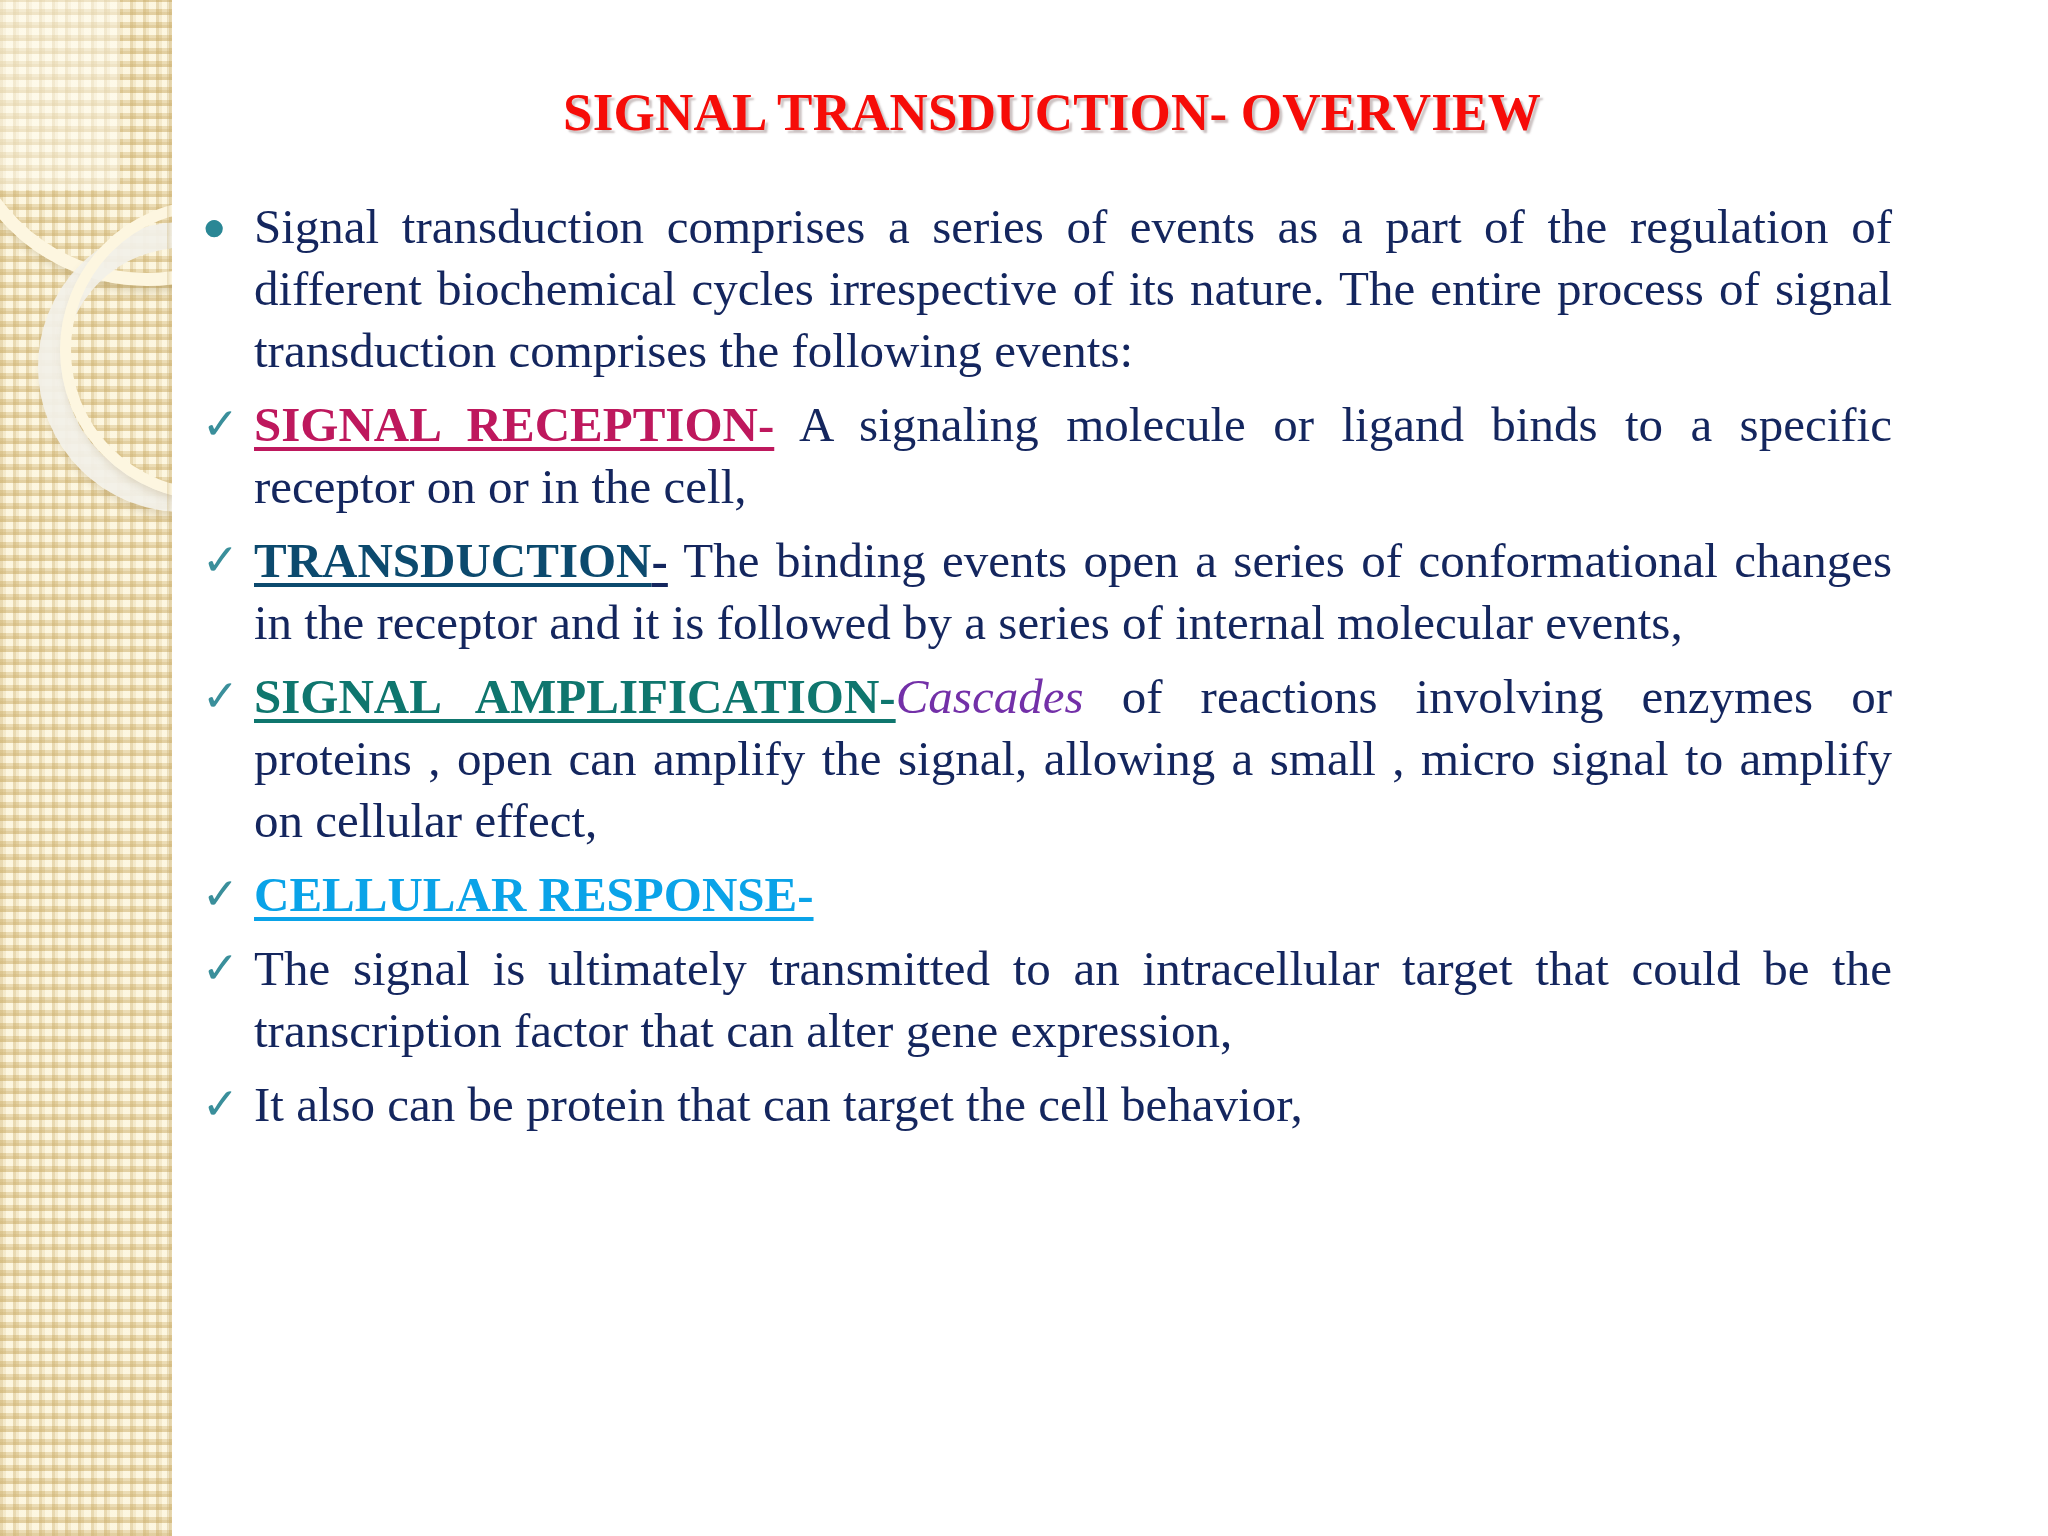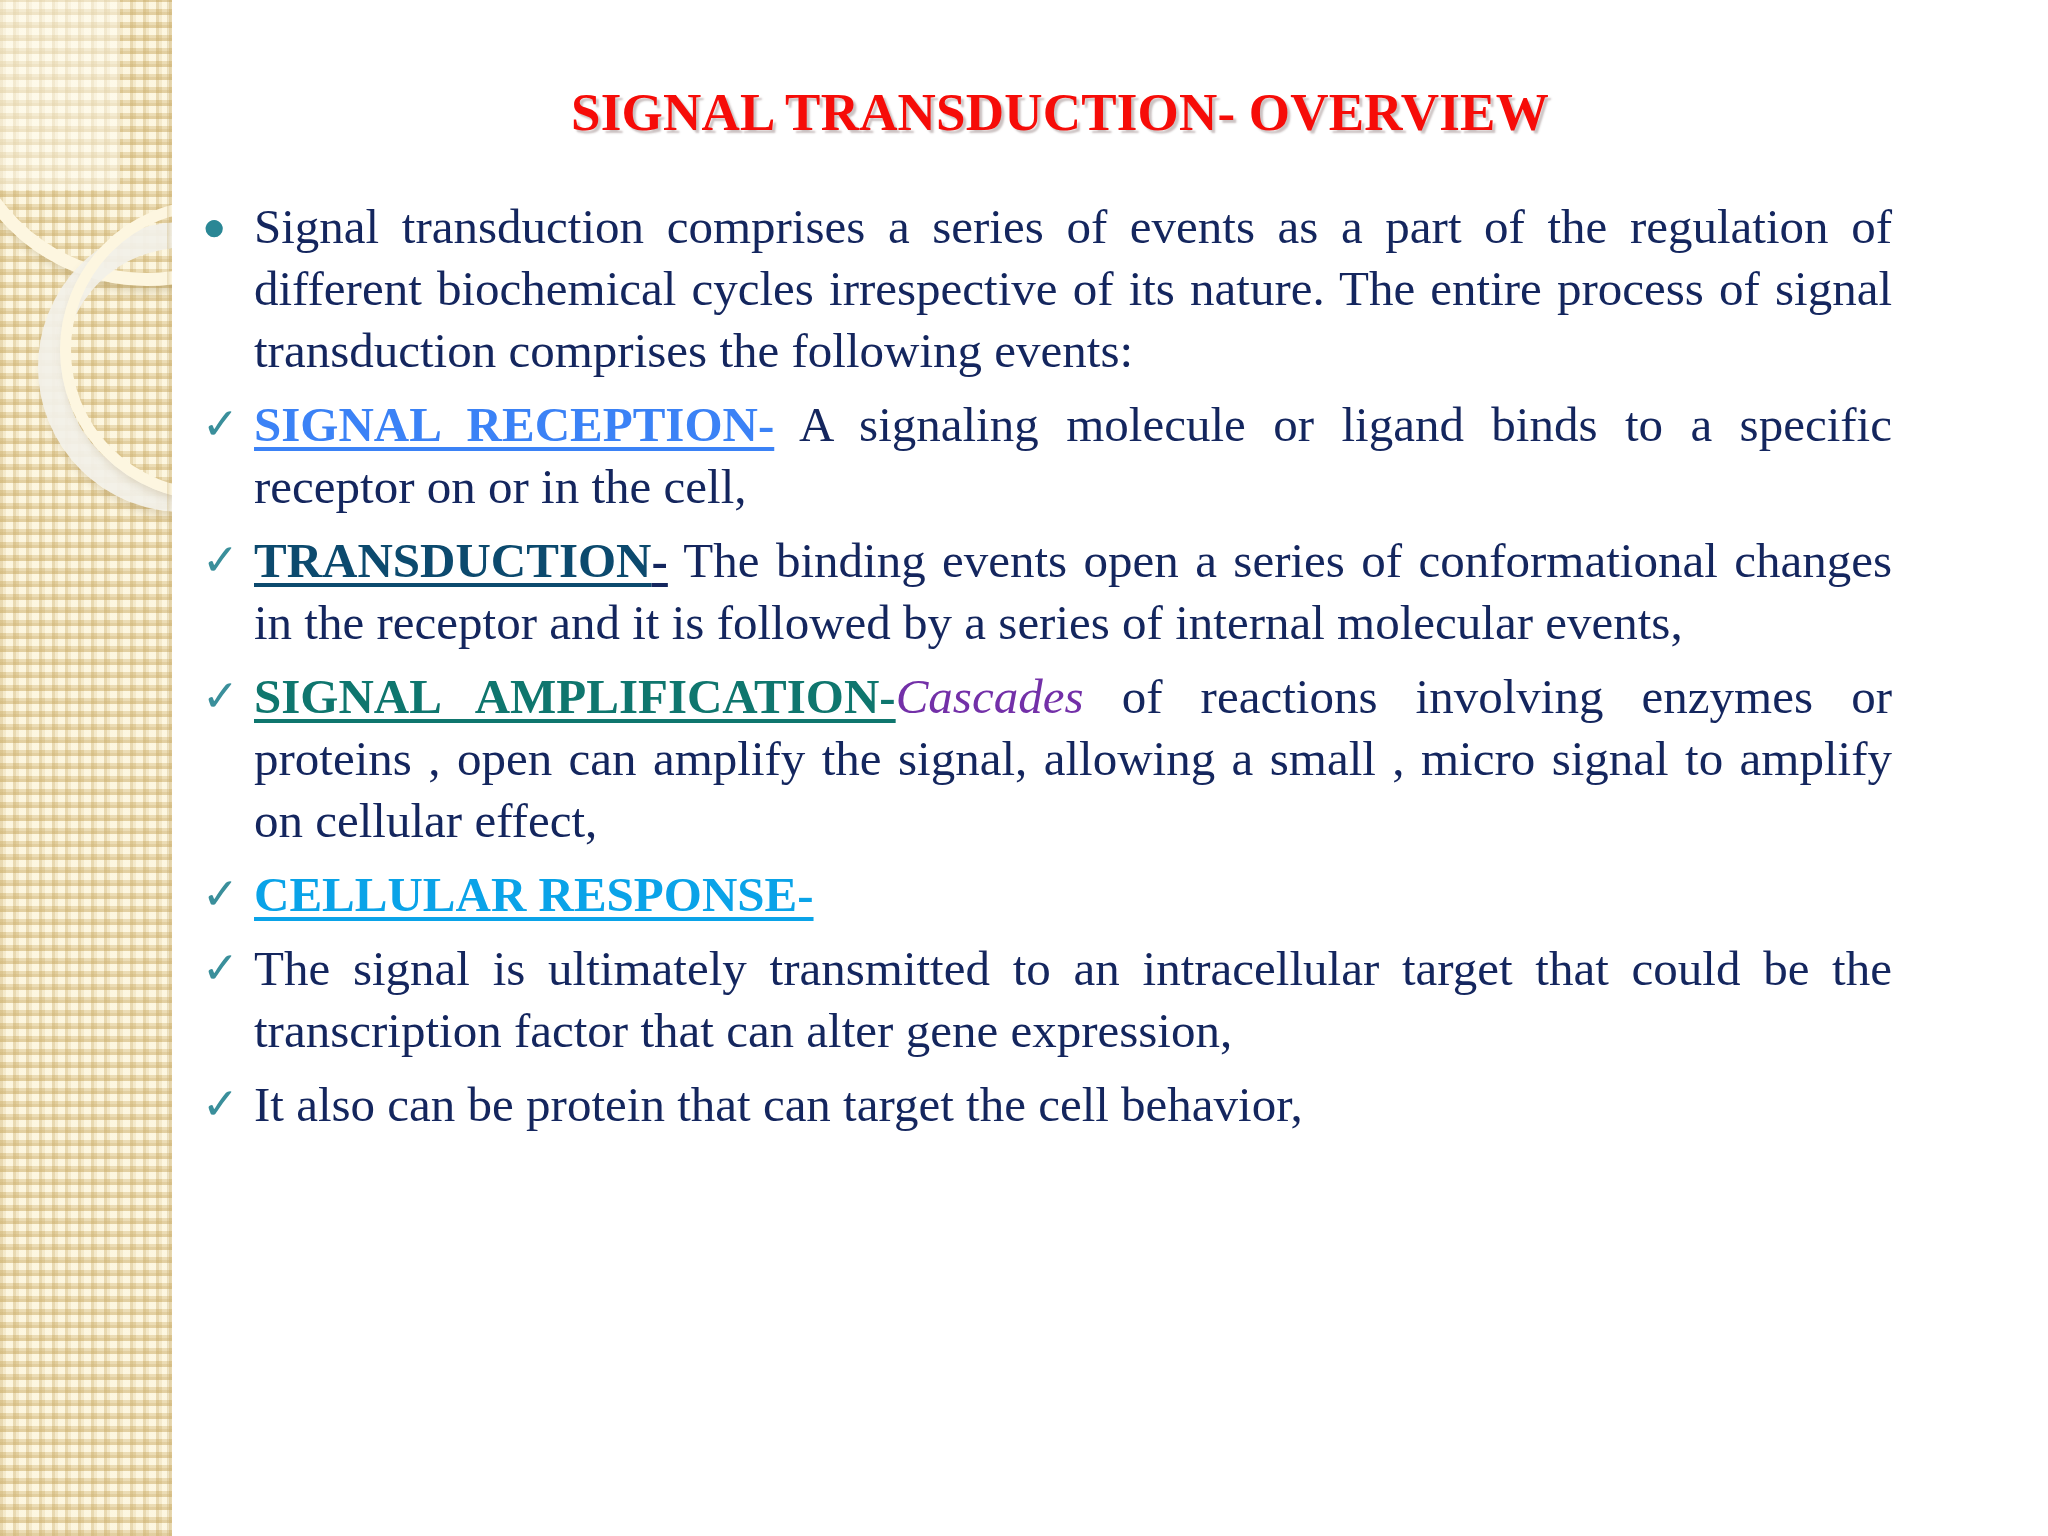--- a/index.html
+++ b/index.html
@@ -109,21 +109,21 @@
   #content {
     position: absolute;
     left: 172px;
     top: 0;
     right: 0;
     bottom: 0;
   }
 
   #title {
     position: absolute;
-    left: 8px;
+    left: 0;
     top: 82px;
     width: 1760px;
     text-align: center;
     font-size: 53px;
     font-weight: bold;
     color: #f60c08;
     letter-spacing: 0.2px;
     text-shadow: 3px 3px 2px rgba(140,120,120,0.45);
     white-space: nowrap;
   }
@@ -165,21 +165,21 @@
     font-size: 49px;
     line-height: 62px;
     color: #14265e;
     text-align: justify;
     text-justify: inter-word;
     hyphens: none;
   }
   .para.nojust { text-align: left; }
 
   .kw { font-weight: bold; text-decoration: underline; text-underline-offset: 6px; }
-  .kw-reception { color: #3b82f6; }
+  .kw-reception { color: #be185d; }
   .kw-transduction { color: #0c4a6e; }
   .kw-dash-navy { color: #14265e; font-weight: bold; text-decoration: underline; text-underline-offset: 6px; }
   .kw-amplification { color: #0f766e; }
   .plain-purple { color: #7330a8; font-style: italic; }
   .kw-cellular { color: #0aa3e8; text-decoration: underline; }
 </style>
 </head>
 <body>
 
 <div id="slide">

